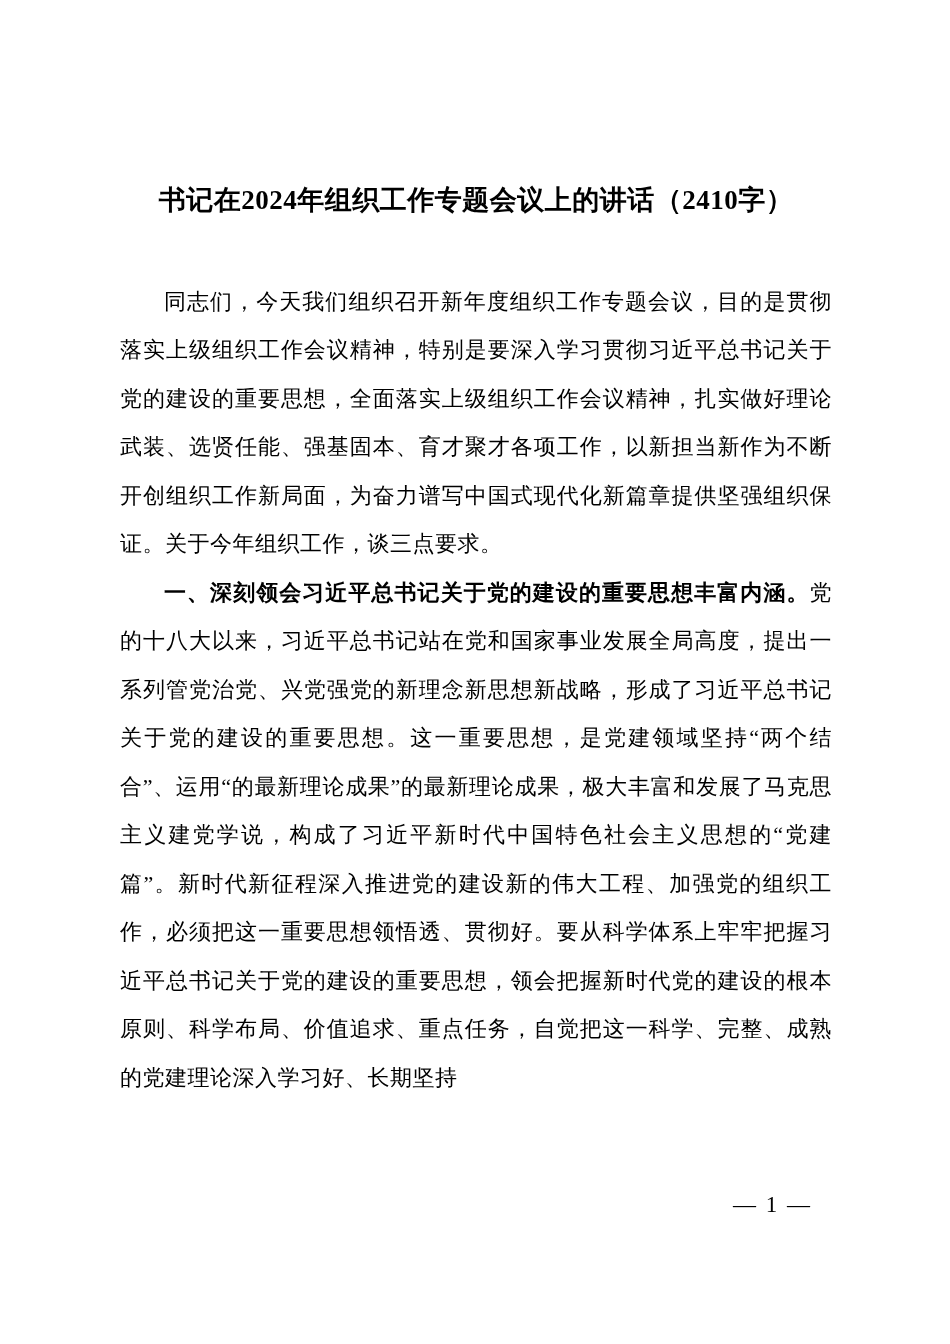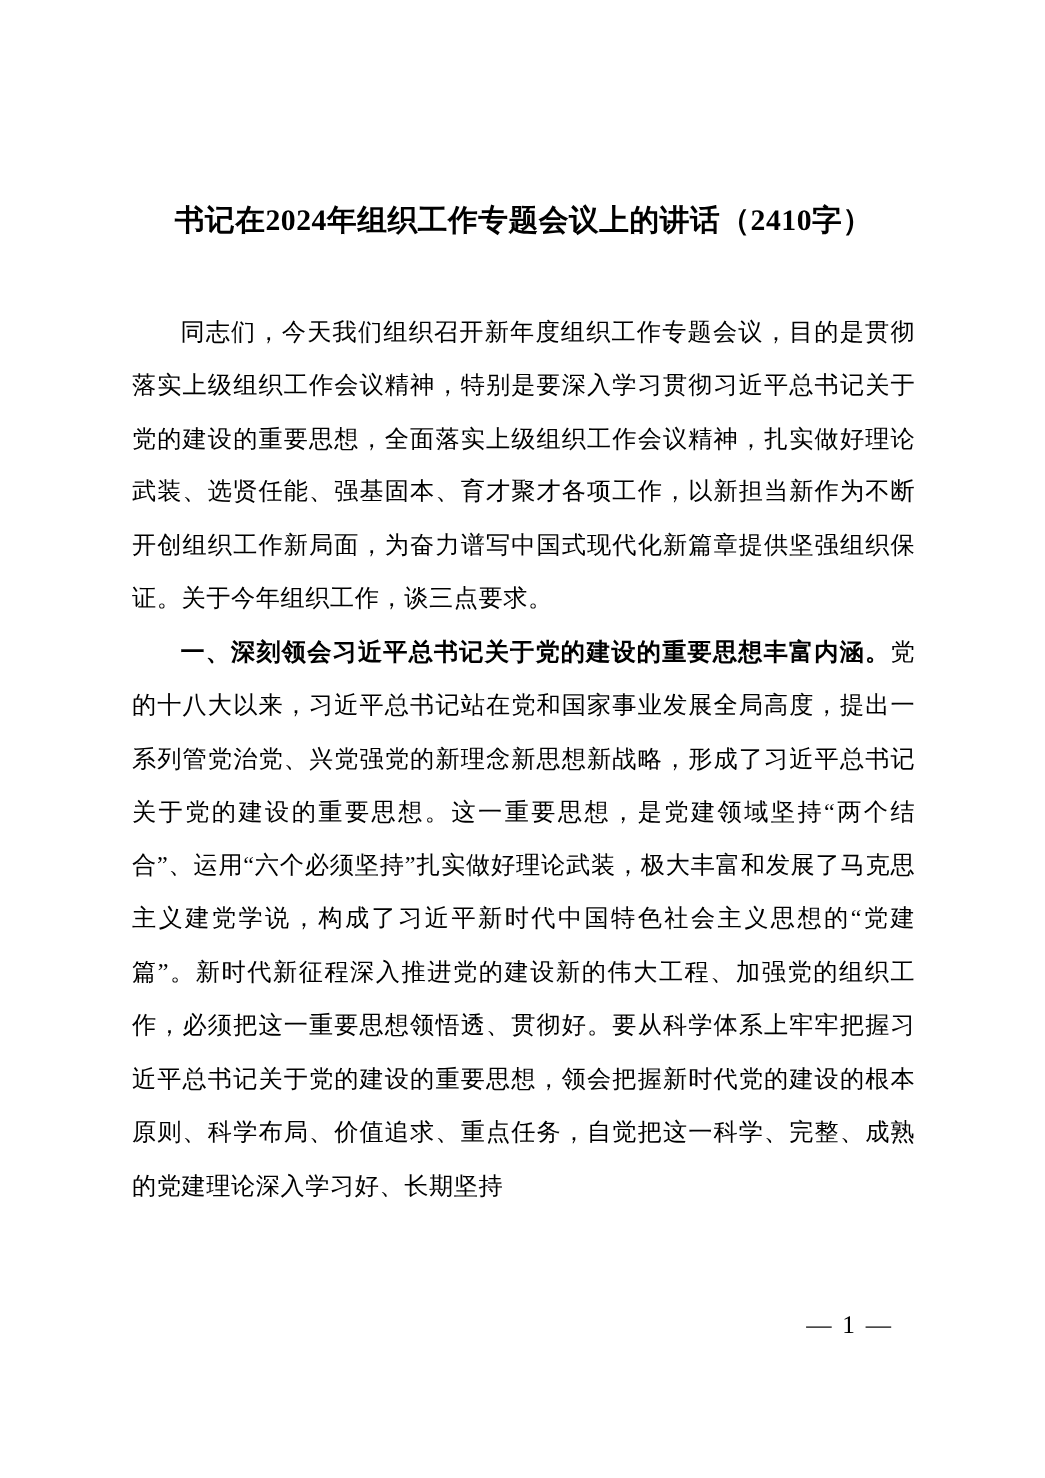--- a/index.html
+++ b/index.html
@@ -55,18 +55,18 @@
 </head>
 <body>
 
 <div class="page">
   <div class="content">
     <h1 class="doc-title">书记在2024年组织工作专题会议上的讲话（2410字）</h1>
 
     <div class="body-text">
       <p><span class="lead"></span><span>同志们，今天我们组织召开新年度组织工作专题会议，目的是贯彻落实上级组织工作会议精神，特别是要深入学习贯彻习近平总书记关于党的建设的重要思想，全面落实上级组织工作会议精神，扎实做好理论武装、选贤任能、强基固本、育才聚才各项工作，以新担当新作为不断开创组织工作新局面，为奋力谱写中国式现代化新篇章提供坚强组织保证。关于今年组织工作，谈三点要求。</span></p>
 
-      <p><span class="lead">一、深刻领会习近平总书记关于党的建设的重要思想丰富内涵。</span><span>党的十八大以来，习近平总书记站在党和国家事业发展全局高度，提出一系列管党治党、兴党强党的新理念新思想新战略，形成了习近平总书记关于党的建设的重要思想。这一重要思想，是党建领域坚持“两个结合”、运用“六个必须坚持”扎实做好理论武装，极大丰富和发展了马克思主义建党学说，构成了习近平新时代中国特色社会主义思想的“党建篇”。新时代新征程深入推进党的建设新的伟大工程、加强党的组织工作，必须把这一重要思想领悟透、贯彻好。要从科学体系上牢牢把握习近平总书记关于党的建设的重要思想，领会把握新时代党的建设的根本原则、科学布局、价值追求、重点任务，自觉把这一科学、完整、成熟的党建理论深入学习好、长期坚持</span></p>
+      <p><span class="lead">一、深刻领会习近平总书记关于党的建设的重要思想丰富内涵。</span><span>党的十八大以来，习近平总书记站在党和国家事业发展全局高度，提出一系列管党治党、兴党强党的新理念新思想新战略，形成了习近平总书记关于党的建设的重要思想。这一重要思想，是党建领域坚持“两个结合”、运用“的最新理论成果”的最新理论成果，极大丰富和发展了马克思主义建党学说，构成了习近平新时代中国特色社会主义思想的“党建篇”。新时代新征程深入推进党的建设新的伟大工程、加强党的组织工作，必须把这一重要思想领悟透、贯彻好。要从科学体系上牢牢把握习近平总书记关于党的建设的重要思想，领会把握新时代党的建设的根本原则、科学布局、价值追求、重点任务，自觉把这一科学、完整、成熟的党建理论深入学习好、长期坚持</span></p>
     </div>
   </div>
 
   <div class="page-footer">— 1 —</div>
 </div>
 
 </body></html>

